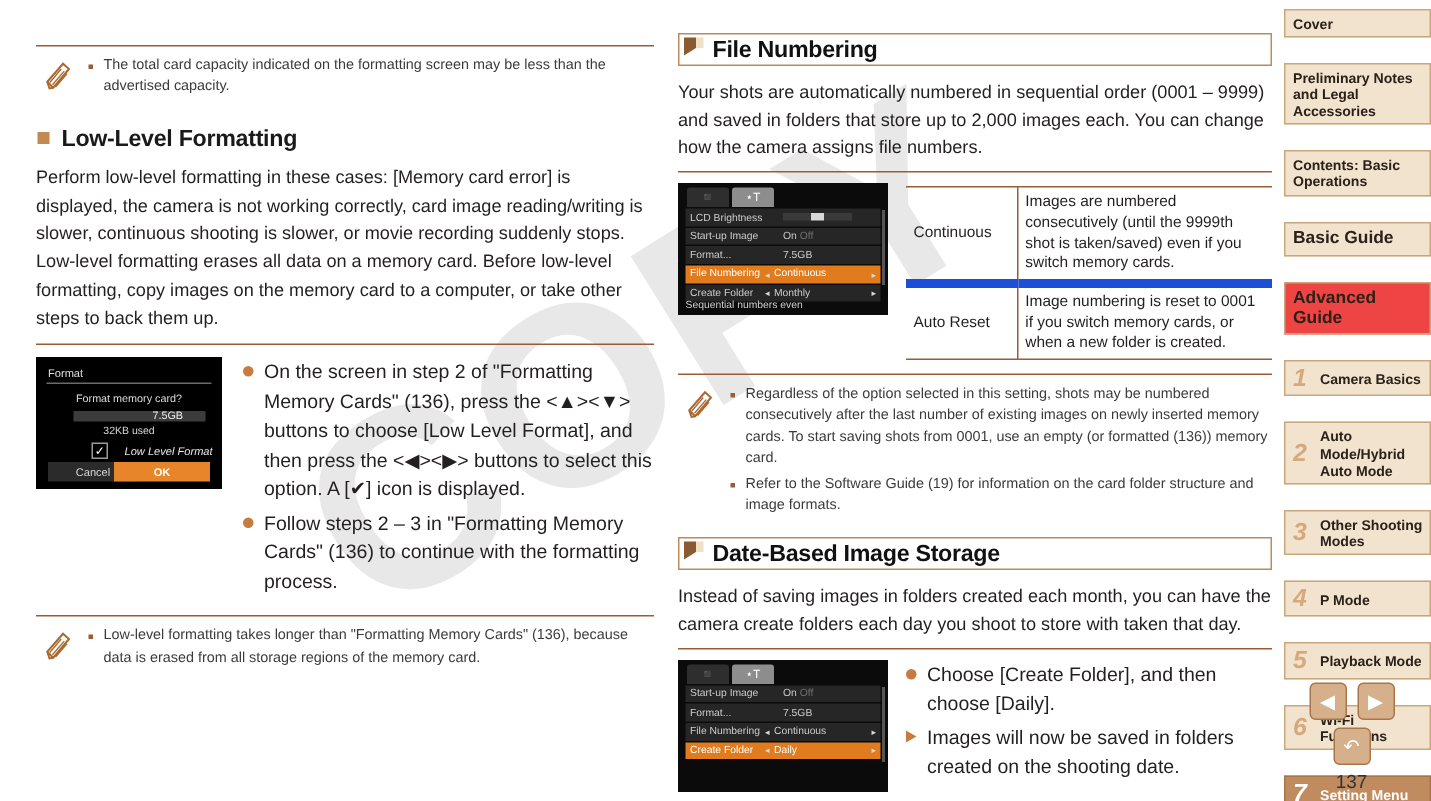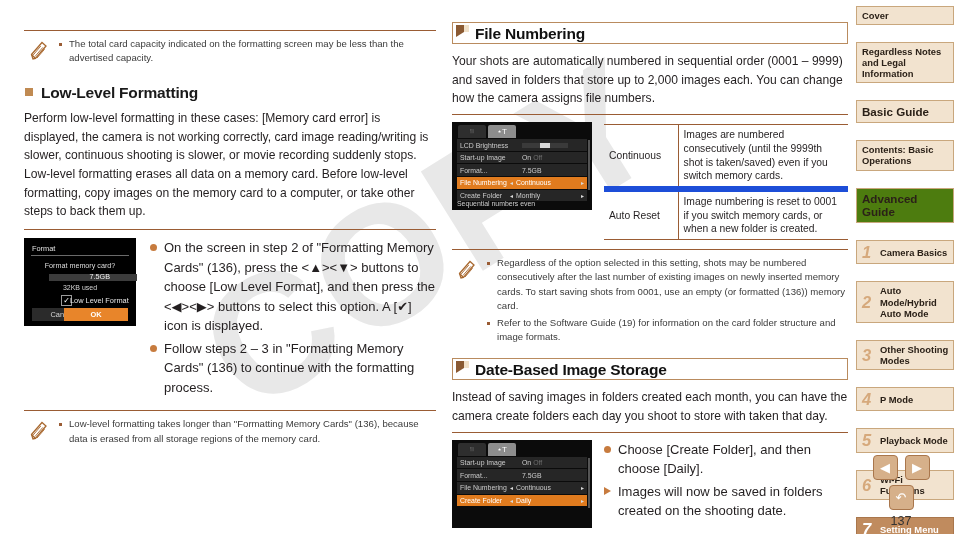--- a/index.html
+++ b/index.html
@@ -125,21 +125,21 @@
     letter-spacing: -0.2px;
   }
 
   
   .cam-shot {
     background: #000;
     color: #e8e8e8;
     font-family: "Liberation Sans", sans-serif;
   }
   .cam-dialog {
-    width: 112px; height: 88px;
+    width: 124px; height: 88px;
     position: relative;
     font-size: 7.2px;
   }
   .cam-dialog .cd-title {
     position: absolute; left: 8px; top: 6px;
     font-size: 7.4px; color: #e0e0e0;
   }
   .cam-dialog .cd-rule {
     position: absolute; left: 7px; right: 7px; top: 17px;
     border-top: 1px solid #6a6a6a;
@@ -162,22 +162,22 @@
     text-align: center; font-size: 7px; color: #d5d5d5;
   }
   .cam-dialog .cd-chk {
     position: absolute; left: 37px; top: 57px;
     width: 11px; height: 11px;
     border: 1px solid #9b9b9b;
     color: #ffffff;
     font-size: 8px; line-height: 10px; text-align: center;
   }
   .cam-dialog .cd-chklabel {
-    position: absolute; left: 46px; top: 58px;
-    font-size: 7.4px; color: #e6e6e6;
+    position: absolute; left: 59px; top: 58px;
+    font-size: 7.4px; color: #e6e6e6; font-style: italic;
   }
   .cam-dialog .cd-cancel {
     position: absolute; left: 8px; bottom: 5px;
     width: 60px; height: 13px;
     background: #2b2b2b;
     color: #d8d8d8; font-size: 7.4px;
     line-height: 13px; text-align: center;
   }
   .cam-dialog .cd-ok {
     position: absolute; right: 8px; bottom: 5px;
@@ -302,21 +302,21 @@
     font-weight: bold;
     color: #2b2118;
     line-height: 1.18;
     min-height: 17px;
     display: flex;
     align-items: center;
   }
   .nav-item.tall { min-height: 26px; }
   .nav-item.big  { font-size: 11.6px; min-height: 23px; }
   .nav-item.cur  { background: #c08b5e; color: #ffffff; border-color: #a9764c; }
-  .nav-item.adv  { background: #4d7c0f; font-size: 11.6px; min-height: 23px; }
+  .nav-item.adv  { background: #ef4444; font-size: 11.6px; min-height: 23px; }
   .nav-item .num {
     font-size: 16.5px;
     font-style: italic;
     font-weight: bold;
     color: #d6a97c;
     width: 15px;
     min-width: 15px;
     line-height: 1;
     margin-right: 3px;
   }
@@ -571,29 +571,29 @@
     </div>
   </div>
 
   <div class="col" id="col-right">
 
     <div class="nav-item plain">
       <span class="txt">Cover</span>
     </div>
 
     <div class="nav-item tall">
-      <span class="txt">Regardless Notes and Legal Information</span>
+      <span class="txt">Preliminary Notes and Legal Accessories</span>
+    </div>
+
+    <div class="nav-item tall">
+      <span class="txt">Contents: Basic Operations</span>
     </div>
 
     <div class="nav-item big">
       <span class="txt">Basic Guide</span>
-    </div>
-
-    <div class="nav-item tall">
-      <span class="txt">Contents: Basic Operations</span>
     </div>
 
     <div class="nav-item adv">
       <span class="txt">Advanced Guide</span>
     </div>
 
     <div class="nav-item">
       <span class="num">1</span>
       <span class="txt">Camera Basics</span>
     </div>

